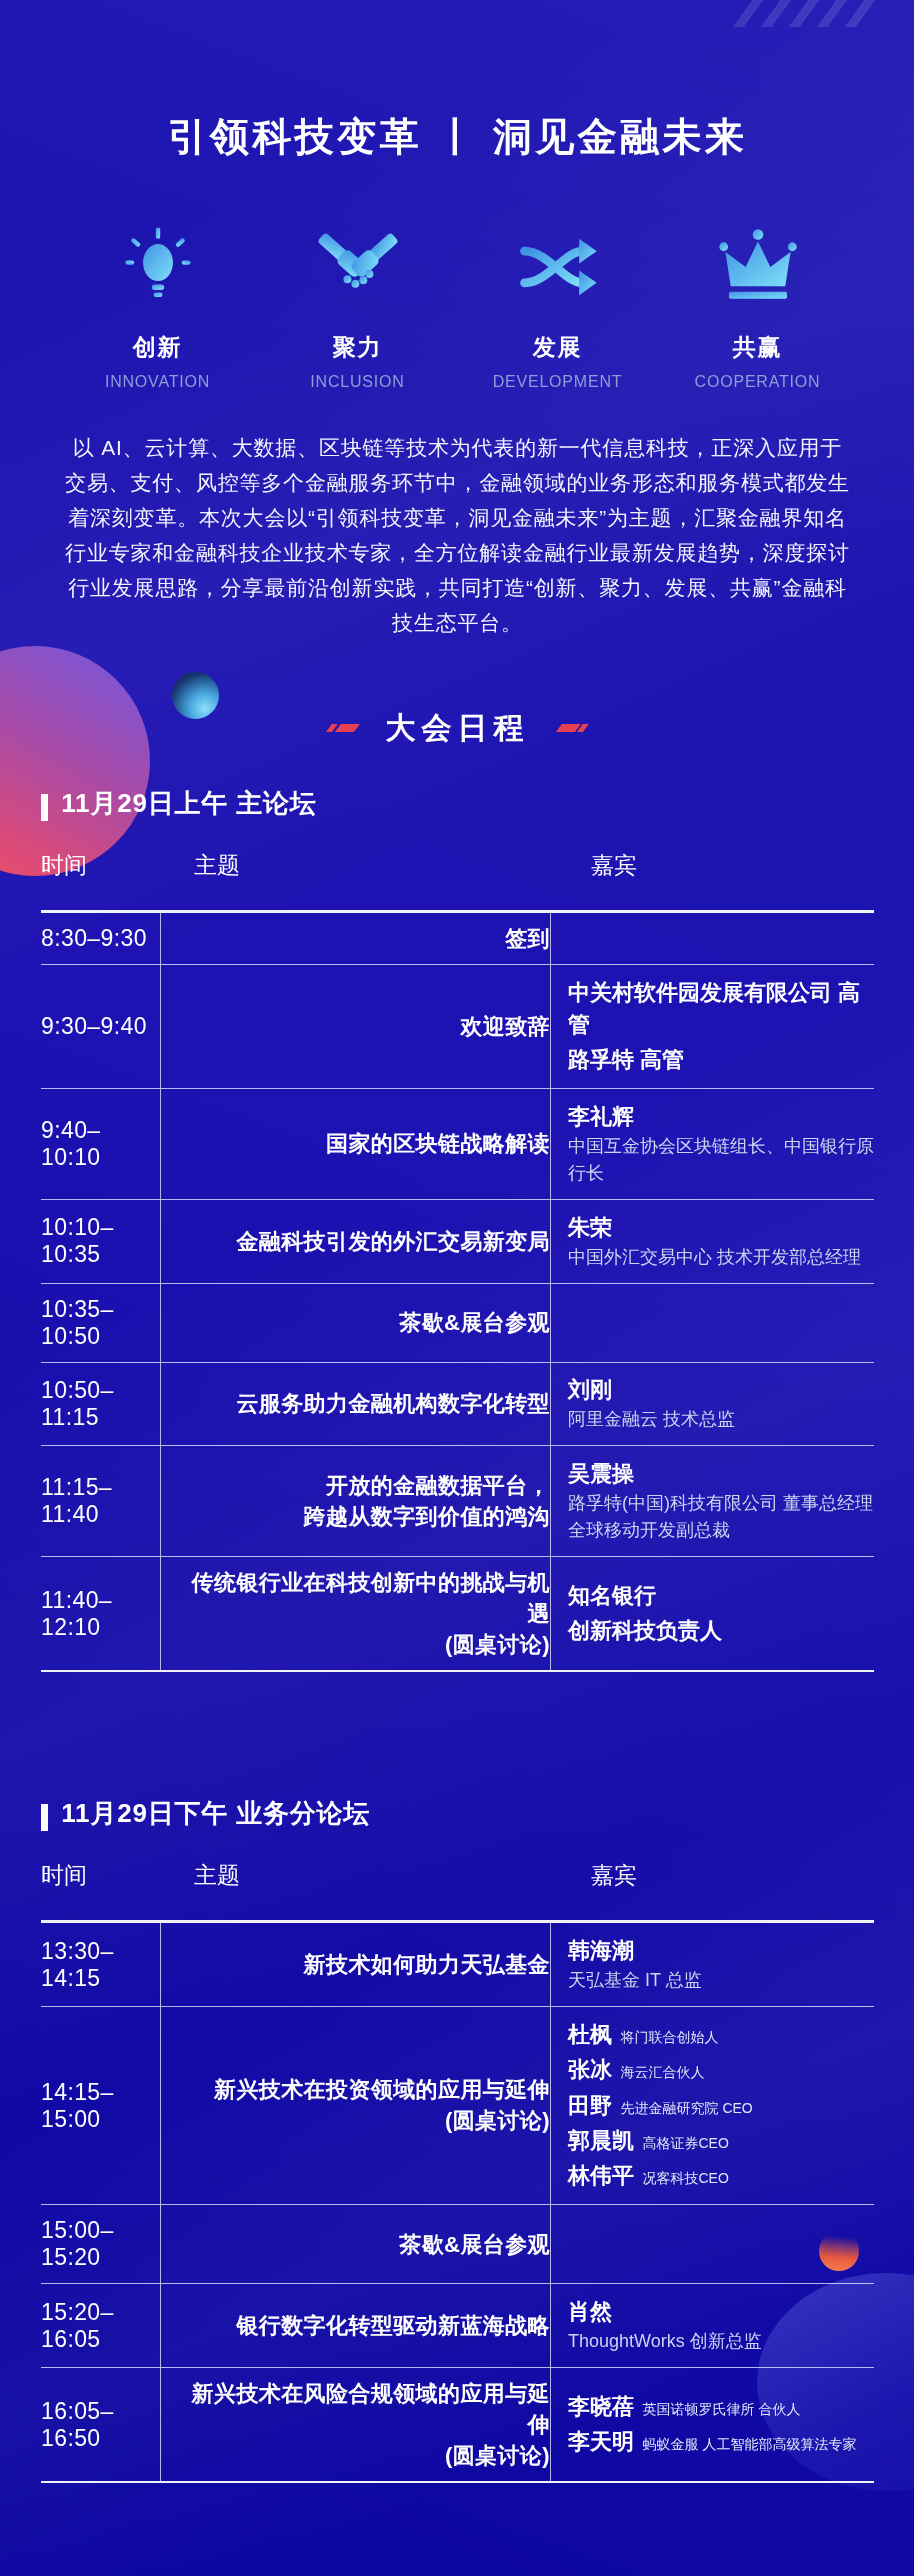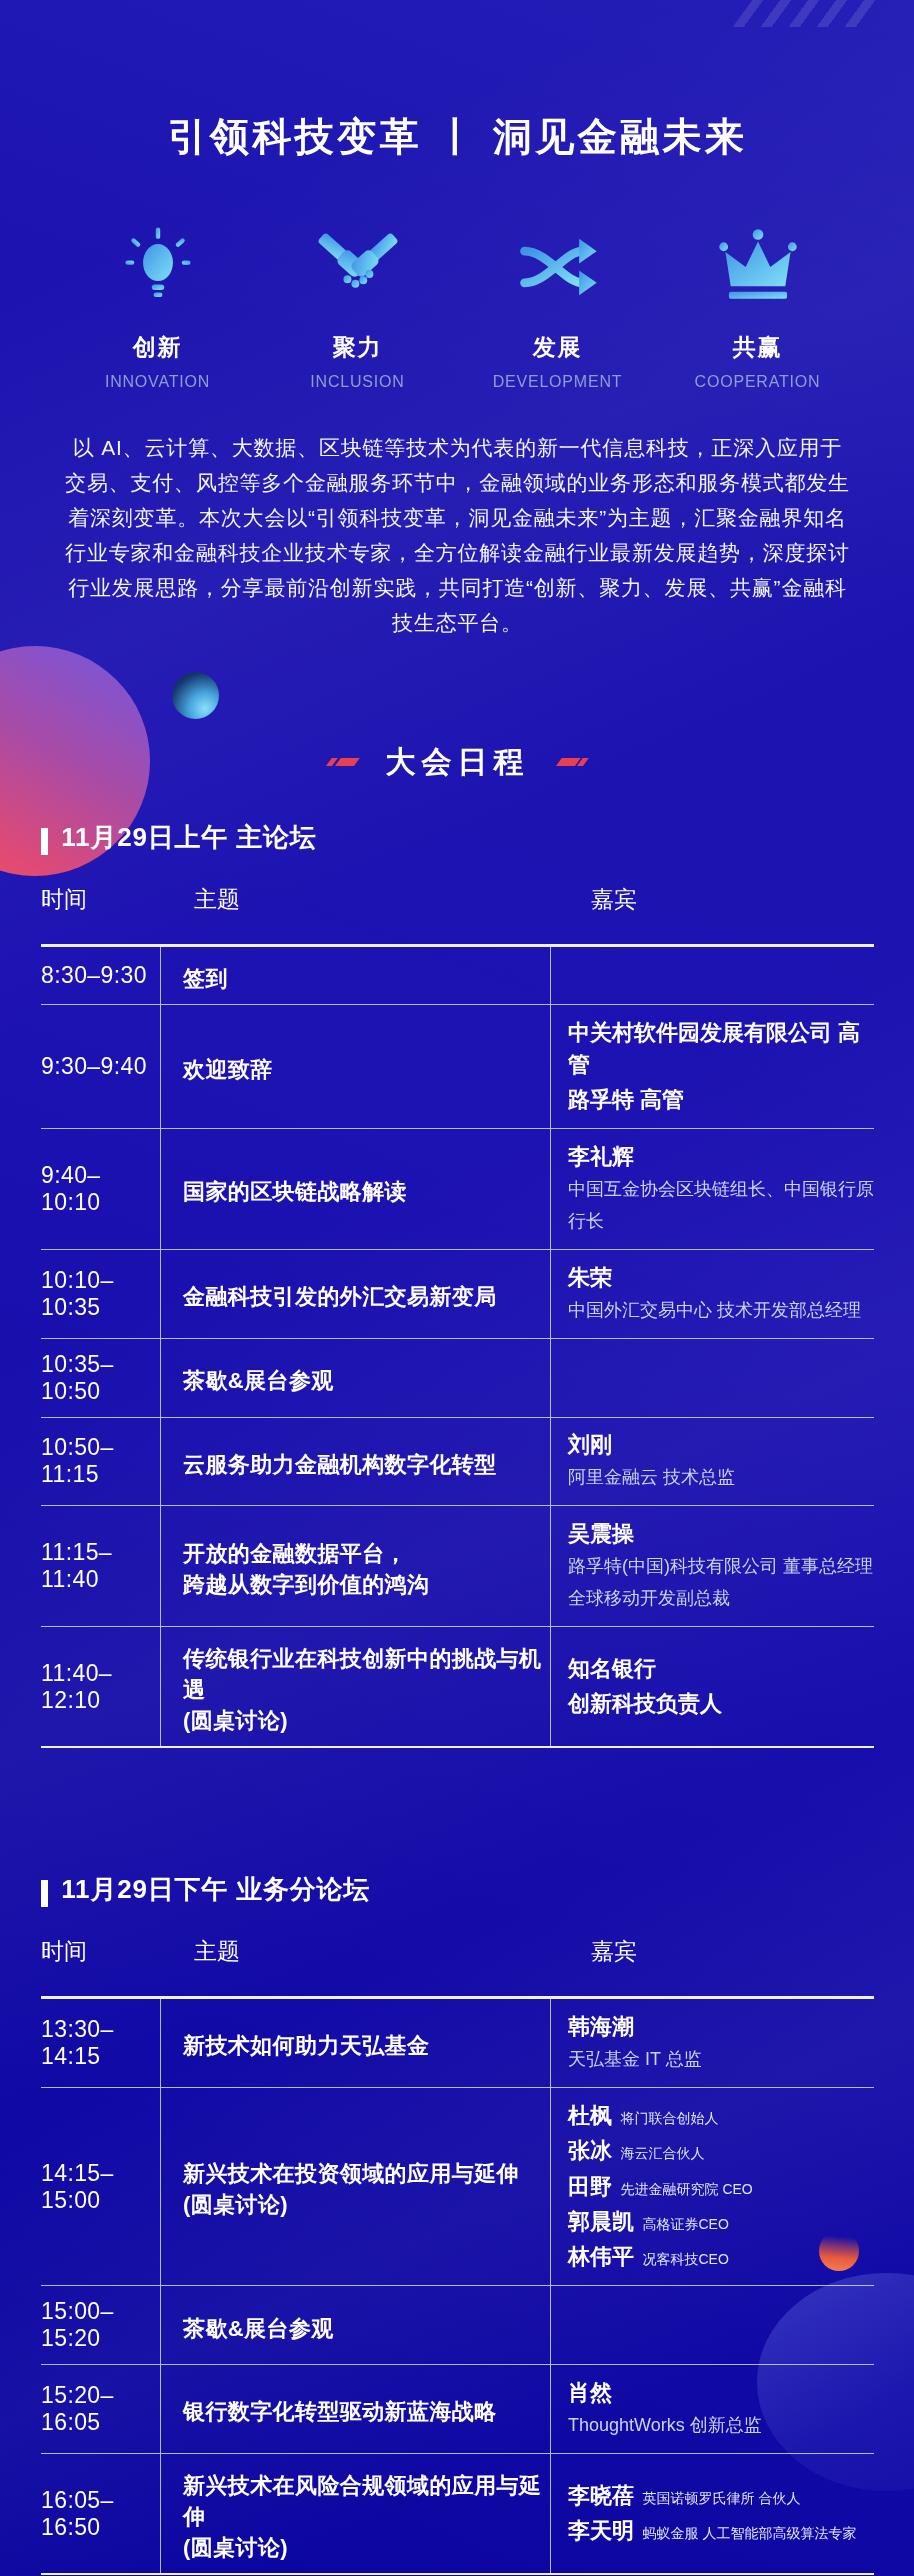--- a/index.html
+++ b/index.html
@@ -43,21 +43,21 @@
   .feature{width:185px;text-align:center;}
   .f-icon{height:91px;display:flex;align-items:center;justify-content:center;}
   .f-icon svg{width:88px;height:88px;}
   .f-label{margin-top:18.6px;font-size:23px;font-weight:bold;letter-spacing:1.7px;}
   .f-caption{margin-top:10.2px;font-size:16px;letter-spacing:0.8px;color:#8e9ed8;}
   .intro{
     width:788px;margin:39px auto 0 auto;text-align:center;
     font-size:21px;line-height:35px;color:#f2f4ff;letter-spacing:0.8px;
   }
   .agenda-heading{
-    margin-top:102px;display:flex;align-items:center;justify-content:center;gap:29px;
+    margin-top:68px;display:flex;align-items:center;justify-content:center;gap:29px;
   }
   .agenda-heading .h-text{font-size:30px;font-weight:bold;letter-spacing:6px;}
   .dash{display:inline-flex;align-items:center;gap:3.4px;}
   .dash i{display:block;height:7.6px;background:#e8404e;transform:skewX(-36deg);}
   .dash .d-sm{width:6px;}
   .dash .d-lg{width:18.6px;}
   
   .agenda-section{margin:0 41px;}
   .agenda-section.s1{margin-top:37px;}
   .agenda-section.s2,.agenda-section.s3{margin-top:124px;}
@@ -68,27 +68,27 @@
   .thead{display:flex;padding-bottom:29px;border-bottom:3.4px solid #eef2fd;gap:12px;}
   .thead > div{font-size:23px;font-weight:500;color:#ffffff;}
   .c-time{width:119px;flex:none;box-sizing:border-box;}
   .c-topic{width:390px;flex:none;box-sizing:border-box;padding-left:22px;}
   .c-guest{flex:1;box-sizing:border-box;padding-left:17px;}
   .thead .c-topic,.thead .c-guest{border-left:none;}
   .trow{display:flex;align-items:center;border-bottom:0.8px solid rgba(228,235,255,0.78);}
   .trow:last-child{border-bottom:2.5px solid #eef2fd;}
   .trow .c-time{font-size:23px;letter-spacing:0.4px;padding-top:12px;padding-bottom:12px;}
   .trow .c-topic{align-self:stretch;display:flex;flex-direction:column;justify-content:center;
-    border-left:0.8px solid rgba(228,235,255,0.78);padding-top:16px;padding-bottom:10.2px;}
+    border-left:0.8px solid rgba(228,235,255,0.78);padding-top:10px;padding-bottom:10.2px;text-align:right;}
   .trow .c-guest{align-self:stretch;display:flex;flex-direction:column;justify-content:center;
     border-left:0.8px solid rgba(228,235,255,0.78);padding-top:10.2px;padding-bottom:10.2px;}
   .t-line{font-size:22px;font-weight:bold;line-height:31px;letter-spacing:0.4px;}
   .guest{margin:1.7px 0;}
   .g-name{font-size:22px;font-weight:bold;line-height:32px;}
-  .g-desc{font-size:18px;line-height:32px;color:#ccd4f0;font-weight:400;}
+  .g-desc{font-size:18px;line-height:27px;color:#ccd4f0;font-weight:400;}
   .g-inline .g-name{margin-right:8.5px;}
   .g-inline .g-desc-inline{font-size:14px;color:#e2e7fa;font-weight:400;}
   .min-row{min-height:20.3px;}
 </style>
 </head>
 <body>
 
 <svg width="0" height="0" style="position:absolute" aria-hidden="true">
   <defs>
     <linearGradient id="iconGrad" x1="0" y1="0" x2="1" y2="1">

